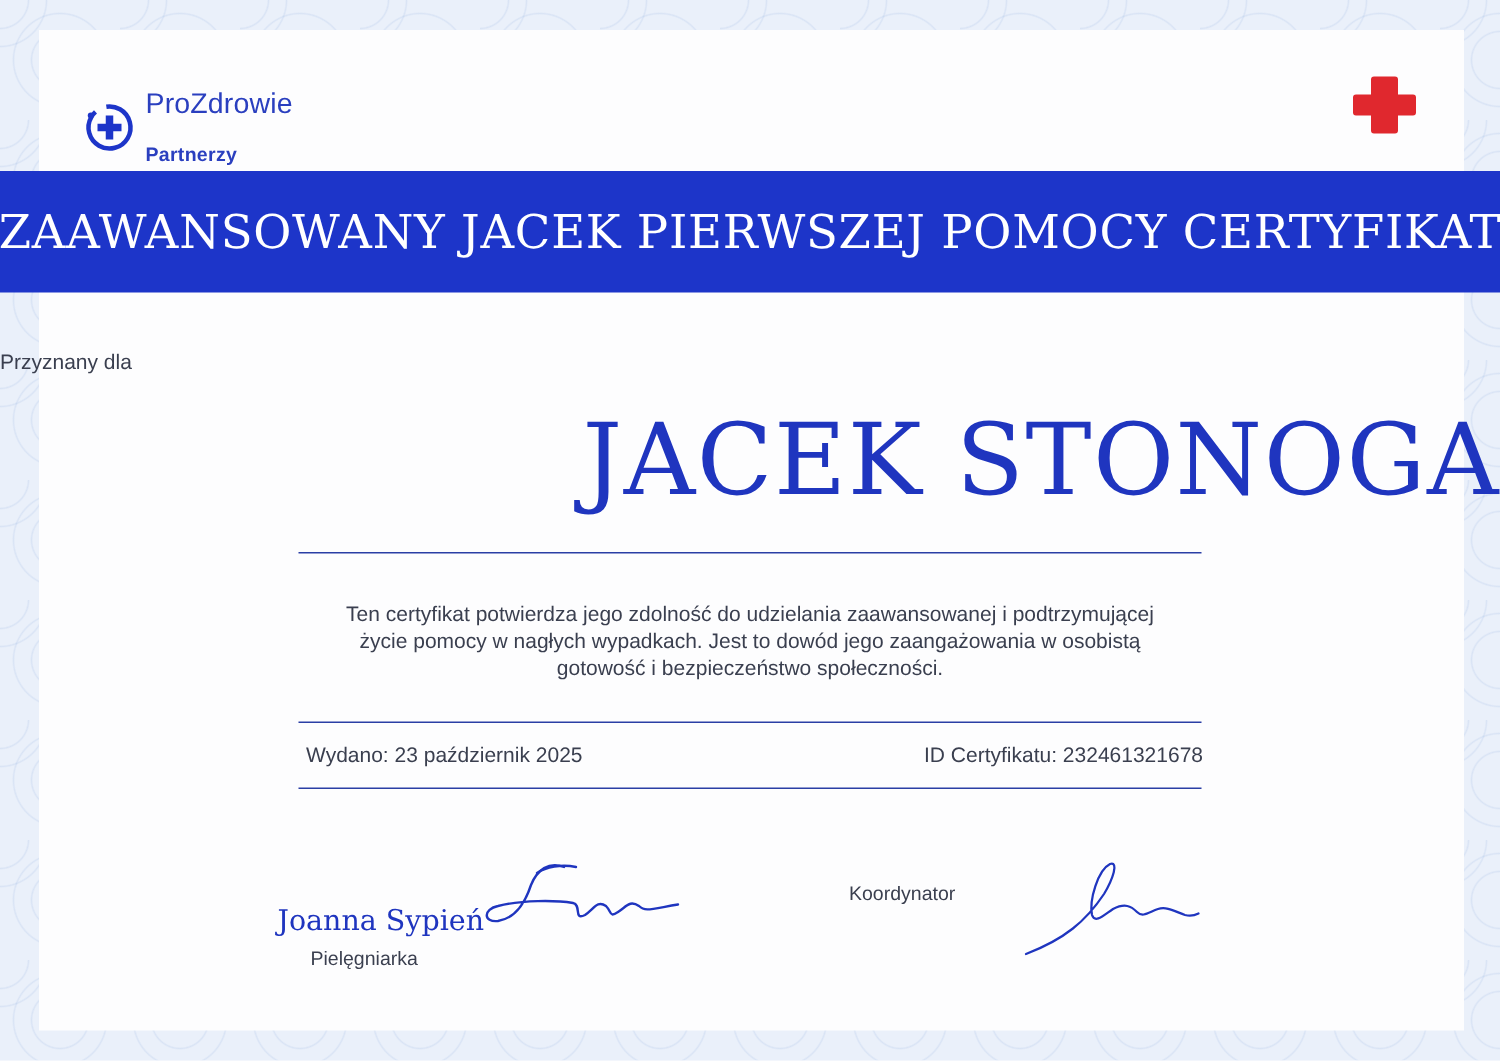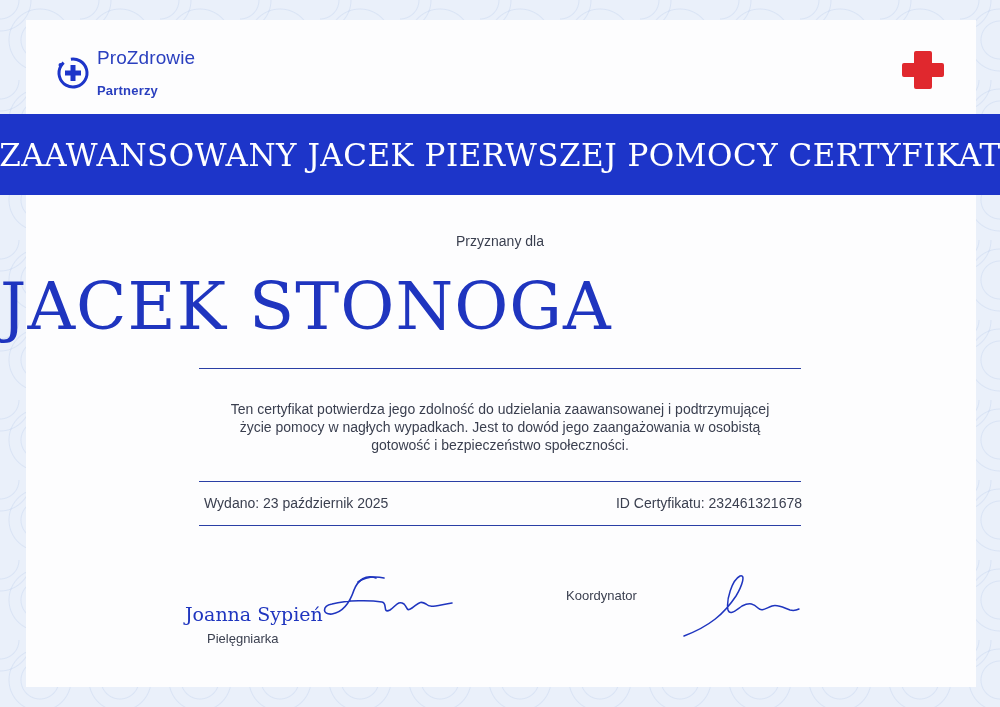--- a/index.html
+++ b/index.html
@@ -13,40 +13,40 @@
     position: absolute; inset: 0;
     background-image:
       radial-gradient(circle at 0 0, transparent 18px, rgba(140,170,220,0.18) 19px, transparent 20px, transparent 30px, rgba(140,170,220,0.18) 31px, transparent 32px),
       radial-gradient(circle at 40px 40px, transparent 18px, rgba(140,170,220,0.18) 19px, transparent 20px, transparent 30px, rgba(140,170,220,0.18) 31px, transparent 32px);
     background-size: 80px 80px;
   }
   .card {
     position: absolute; left: 26px; top: 20px; width: 950px; height: 667px;
     background: #fdfdfe;
   }
-  .logo { position: absolute; left: 56px; top: 48px; display: flex; align-items: center; }
+  .logo { position: absolute; left: 56px; top: 60px; display: flex; align-items: center; }
   .logo-icon { width: 34px; height: 34px; }
   .logo-text { margin-left: 7px; color: #2a3fbf; line-height: 1; }
   .logo-brand { font-size: 19px; font-weight: normal; letter-spacing: 0.1px; }
   .logo-sub { font-size: 13px; font-weight: bold; margin-top: 17px; letter-spacing: 0.2px; }
   .red-cross { position: absolute; left: 902px; top: 49px; width: 42px; height: 42px; }
   .banner {
     position: absolute; left: 0; top: 114px; width: 1000px; height: 81px;
     background: #1d35c9; display: flex; align-items: center; justify-content: center;
   }
   .banner-title {
     color: #ffffff; font-family: "DejaVu Serif", serif; font-size: 31px;
     letter-spacing: 0.5px; white-space: nowrap;
   }
   .awarded {
-    position: absolute; left: 0; width: 1000px; top: 233px; text-align: center;
+    position: absolute; left: 0; width: 1000px; top: 233px; 
     color: #3a3f4f; font-size: 14px;
   }
   .recipient {
-    position: absolute; left: 0; width: 1000px; top: 268px; text-align: left;
+    position: absolute; left: 0; width: 1000px; top: 268px; text-align: right;
     color: #1f35bf; font-family: "DejaVu Serif", serif; font-size: 66px; letter-spacing: 1px;
   }
   .hr { position: absolute; height: 1px; background: #2a3fa5; }
   .desc {
     position: absolute; left: 230px; width: 540px; top: 400px; text-align: center;
     color: #3a3f4f; font-size: 14px; line-height: 18px;
   }
   .meta-row {
     position: absolute; left: 204px; width: 598px; top: 495px;
     display: flex; justify-content: space-between; color: #3a3f4f; font-size: 14px;

